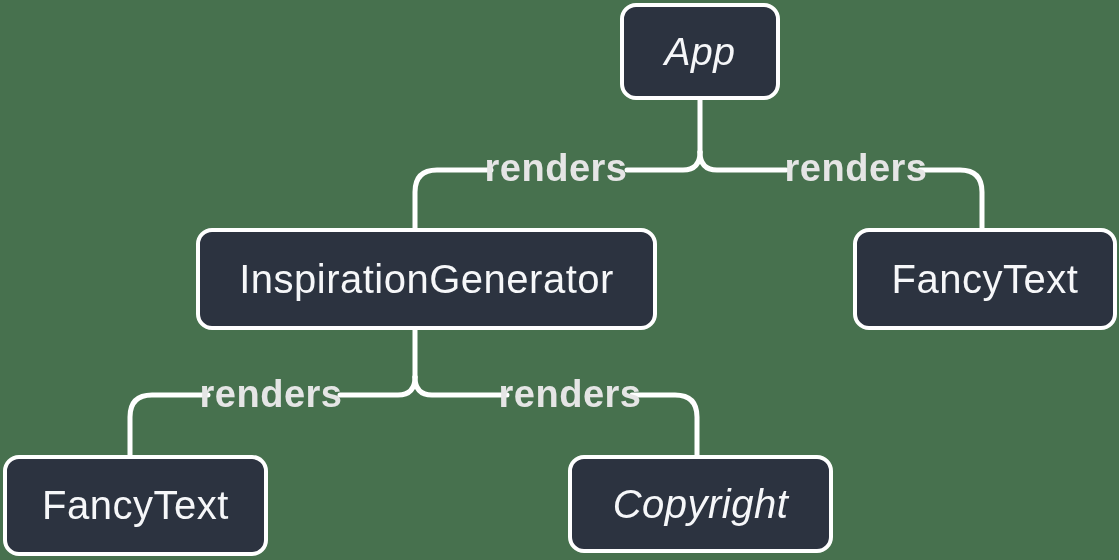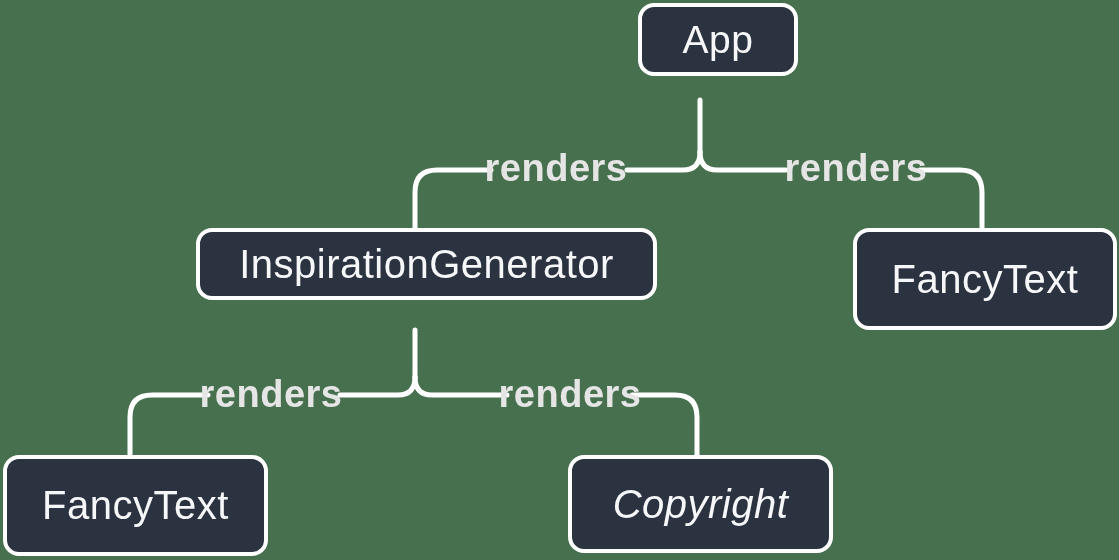--- a/index.html
+++ b/index.html
@@ -37,22 +37,22 @@
     border-radius: 16px;
     display: flex;
     align-items: center;
     justify-content: center;
     color: #F6F7F9;
     font-size: 40px;
     font-weight: 400;
     letter-spacing: 0.5px;
     white-space: nowrap;
   }
-  .node-app               { left: 638px; top: 3px;   width: 160px; height: 73px;  font-size: 39px; }
-  .node-inspiration       { left: 196px; top: 228px; width: 461px; height: 72px; }
+  .node-app               { left: 620px; top: 3px;   width: 160px; height: 97px;  font-size: 39px; font-style: italic; }
+  .node-inspiration       { left: 196px; top: 228px; width: 461px; height: 102px; }
   .node-fancytext-right   { left: 853px; top: 228px; width: 264px; height: 102px; }
   .node-fancytext-left    { left: 3px;   top: 455px; width: 265px; height: 101px; }
   .node-copyright         { left: 568px; top: 455px; width: 265px; height: 98px; font-style: italic;  }
   .edge-label {
     position: absolute;
     transform: translate(-50%, -50%);
     color: #e5e5e5;
     font-size: 38px;
     font-weight: 700;
     letter-spacing: 0.5px;

